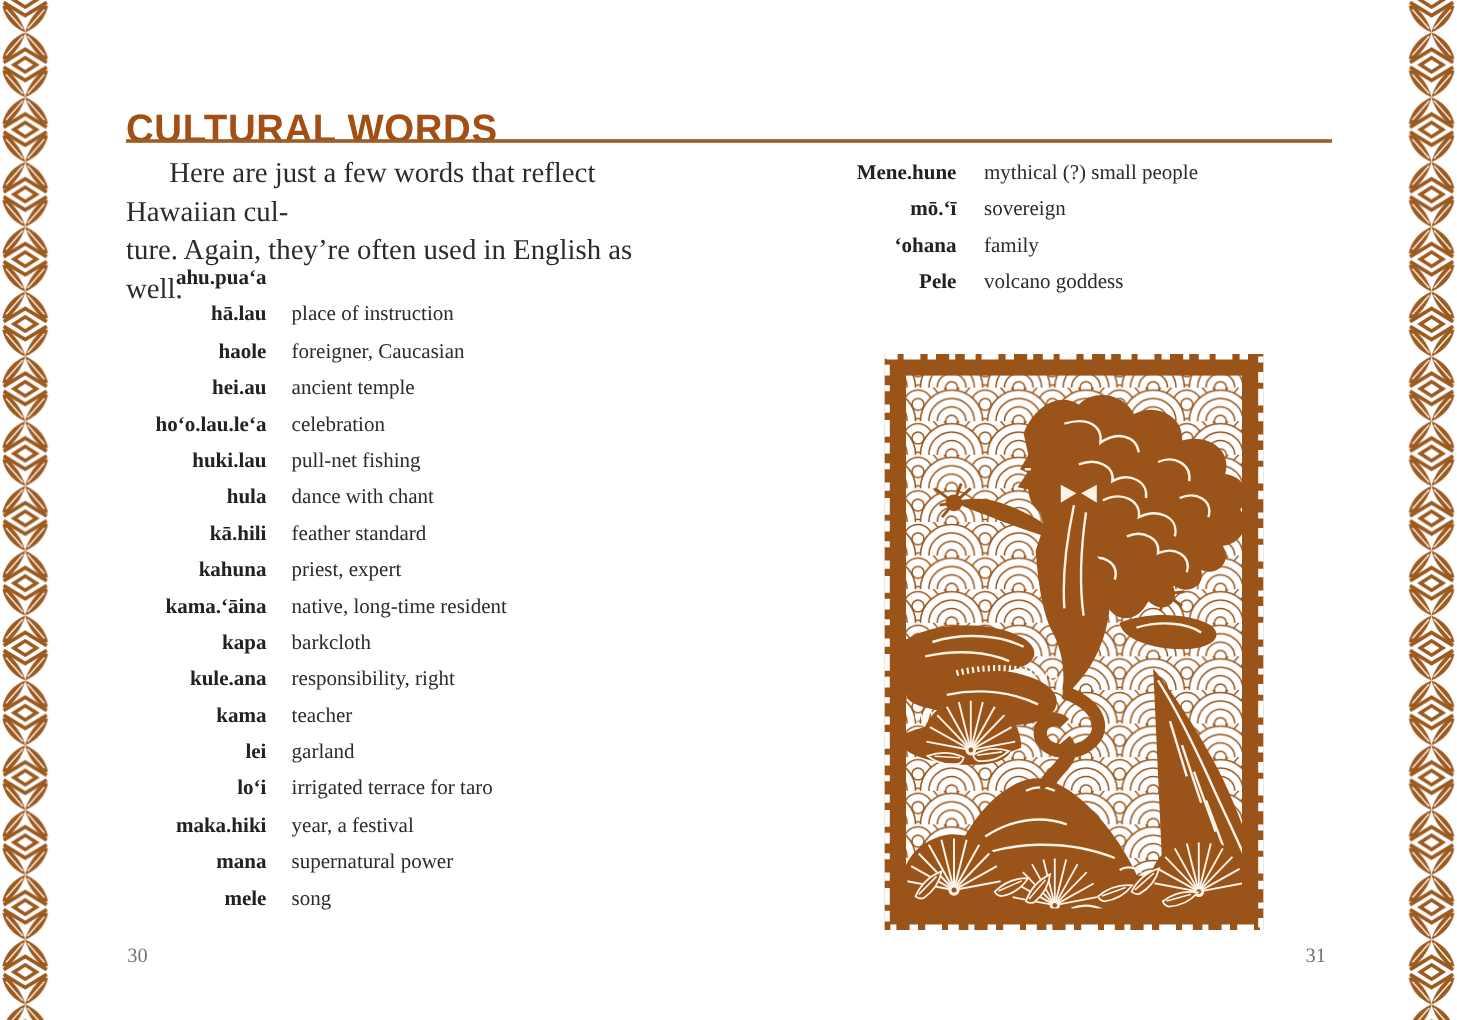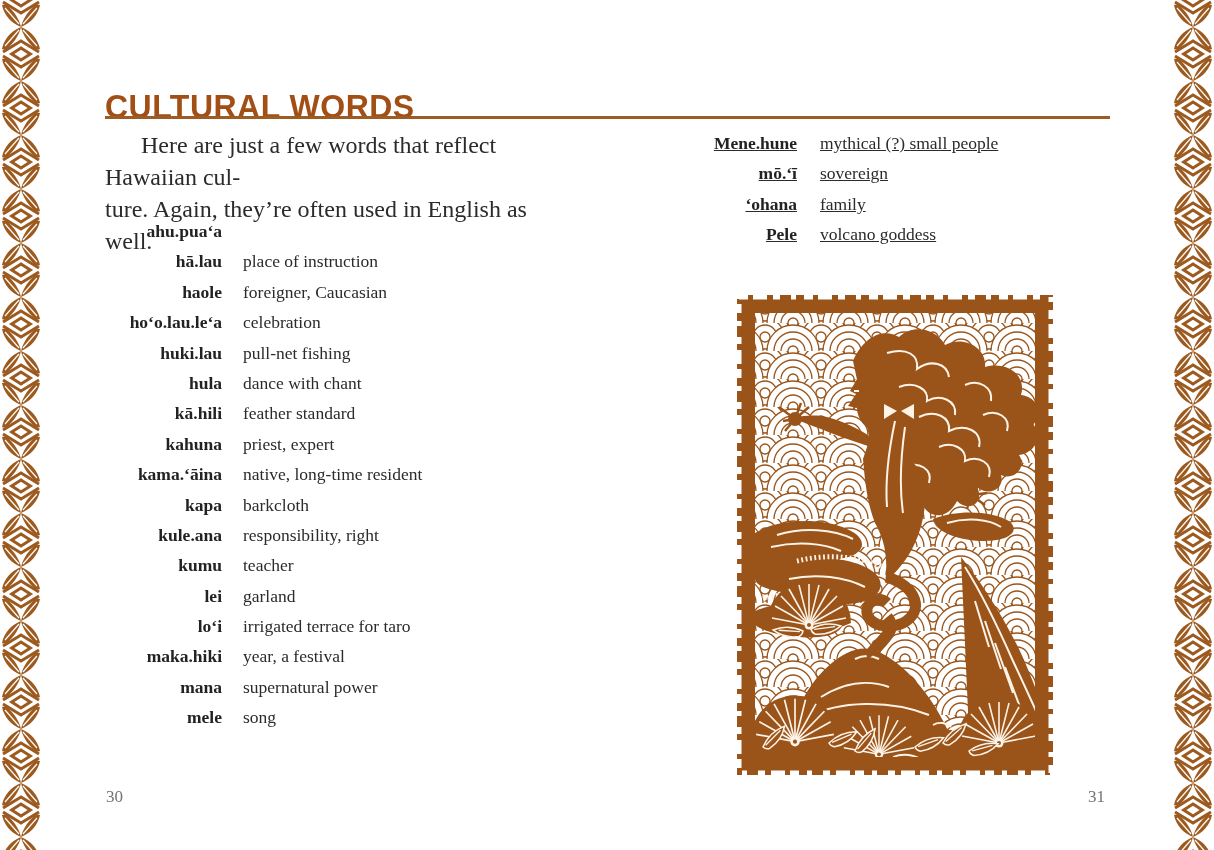--- a/index.html
+++ b/index.html
@@ -32,21 +32,21 @@
   }
   .intro .line1{text-indent:36px;}
 
   .glossary{position:absolute;}
   .glossary .row{display:flex;align-items:baseline;height:30.4px;font-size:17.5px;}
   .glossary .term{font-weight:bold;text-align:right;flex:none;color:#222;}
   .glossary .def{color:#2b2b2b;white-space:nowrap;}
   .g-left{left:105px;top:221px;width:480px;}
   .g-left .term{width:117px;}
   .g-left .def{margin-left:21px;}
-  .g-right{left:660px;top:133px;width:470px;text-decoration:underline;}
+  .g-right{left:660px;top:133px;width:470px;}
   .g-right .term{width:137px;}
   .g-right .def{margin-left:23px;}
 
   .illustration{position:absolute;left:737px;top:295px;width:316px;height:480px;}
 
   .pagenum{position:absolute;top:787px;font-size:17px;color:#737373;}
   .pn-left{left:106px;}
   .pn-right{left:1088px;}
 </style>
 </head>
@@ -102,20 +102,24 @@
     <div class="row">
       <span class="term">hā.lau</span>
       <span class="def">place of instruction</span>
     </div>
 
     <div class="row">
       <span class="term">haole</span>
       <span class="def">foreigner, Caucasian</span>
     </div>
 
+    <div class="row">
+      <span class="term">hei.au</span>
+      <span class="def">ancient temple</span>
+    </div>
 
     <div class="row">
       <span class="term">ho‘o.lau.le‘a</span>
       <span class="def">celebration</span>
     </div>
 
     <div class="row">
       <span class="term">huki.lau</span>
       <span class="def">pull-net fishing</span>
     </div>
@@ -144,21 +148,21 @@
       <span class="term">kapa</span>
       <span class="def">barkcloth</span>
     </div>
 
     <div class="row">
       <span class="term">kule.ana</span>
       <span class="def">responsibility, right</span>
     </div>
 
     <div class="row">
-      <span class="term">kumu</span>
+      <span class="term">kama</span>
       <span class="def">teacher</span>
     </div>
 
     <div class="row">
       <span class="term">lei</span>
       <span class="def">garland</span>
     </div>
 
     <div class="row">
       <span class="term">lo‘i</span>

